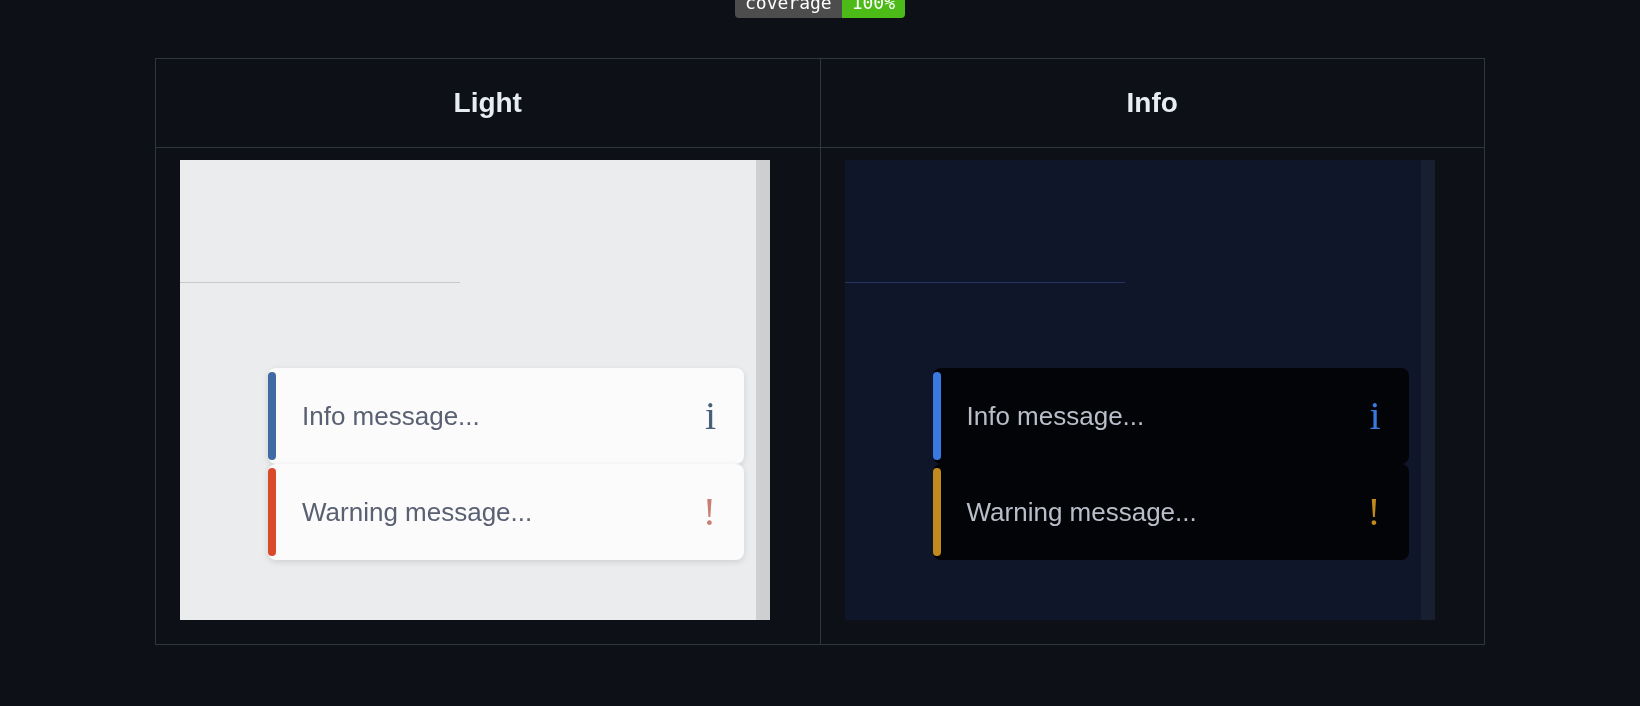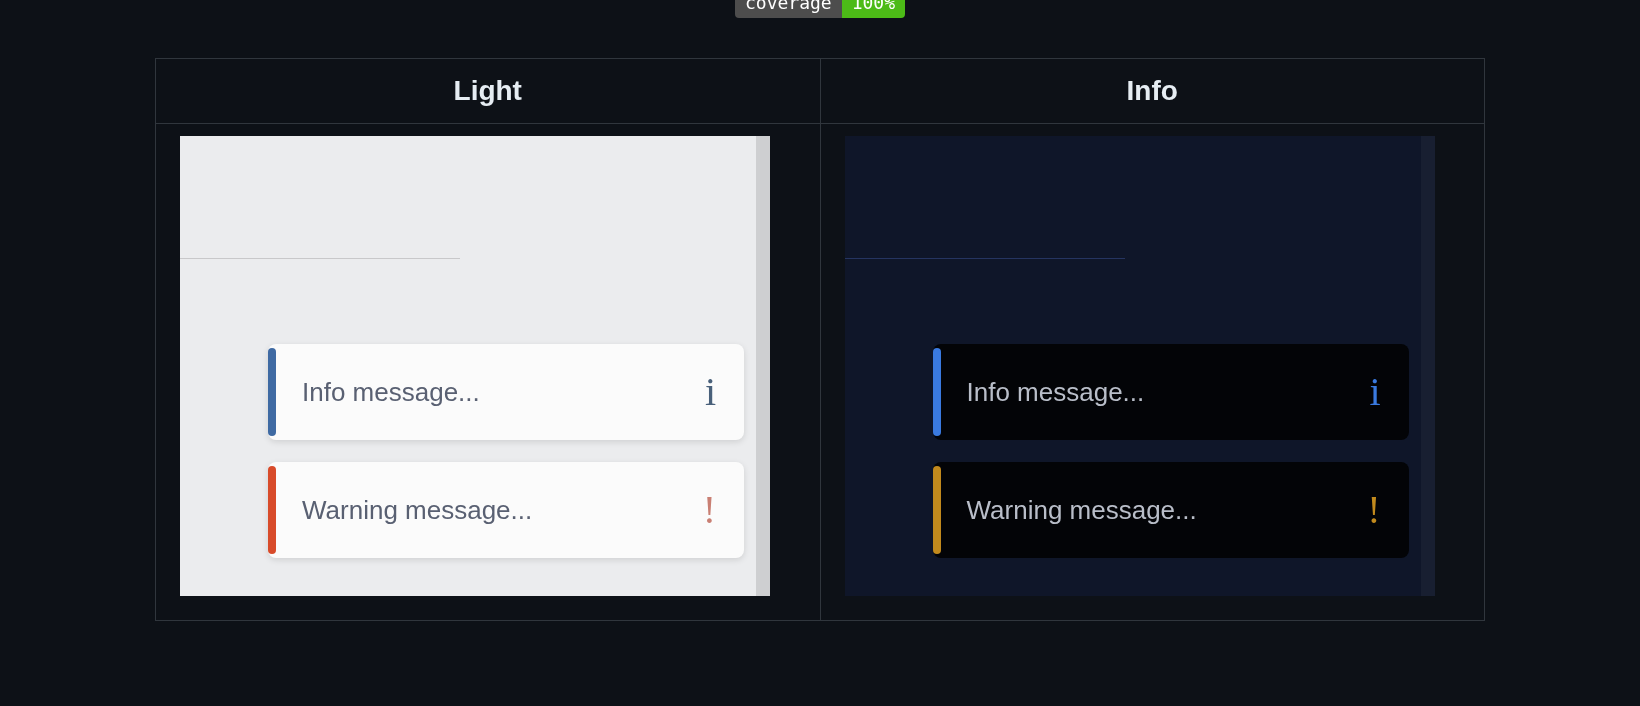--- a/index.html
+++ b/index.html
@@ -46,21 +46,21 @@
     width: 1330px;
   }
   table.compare th, table.compare td {
     border: 1px solid #30363d;
     padding: 0;
   }
   table.compare th {
     font-weight: 700;
     font-size: 28px;
     color: #e6edf3;
-    padding: 16px 0;
+    padding: 28px 0;
     text-align: center;
     width: 50%;
   }
   table.compare td {
     vertical-align: top;
     padding: 12px 24px 24px 24px;
   }
 
   
   .pane {
@@ -89,21 +89,20 @@
   .pane.light .divider { background: rgba(0,0,0,0.15); }
   .pane.dark  .divider { background: rgba(80,110,200,0.35); }
 
   .toasts {
     position: absolute;
     top: 208px;
     left: 88px;
     right: 26px;
     display: flex;
     flex-direction: column;
-    gap: 22px;
   }
   .toast {
     display: flex;
     align-items: center;
     justify-content: space-between;
     height: 96px;
     border-radius: 8px;
     padding: 0 28px 0 34px;
     position: relative;
   }

